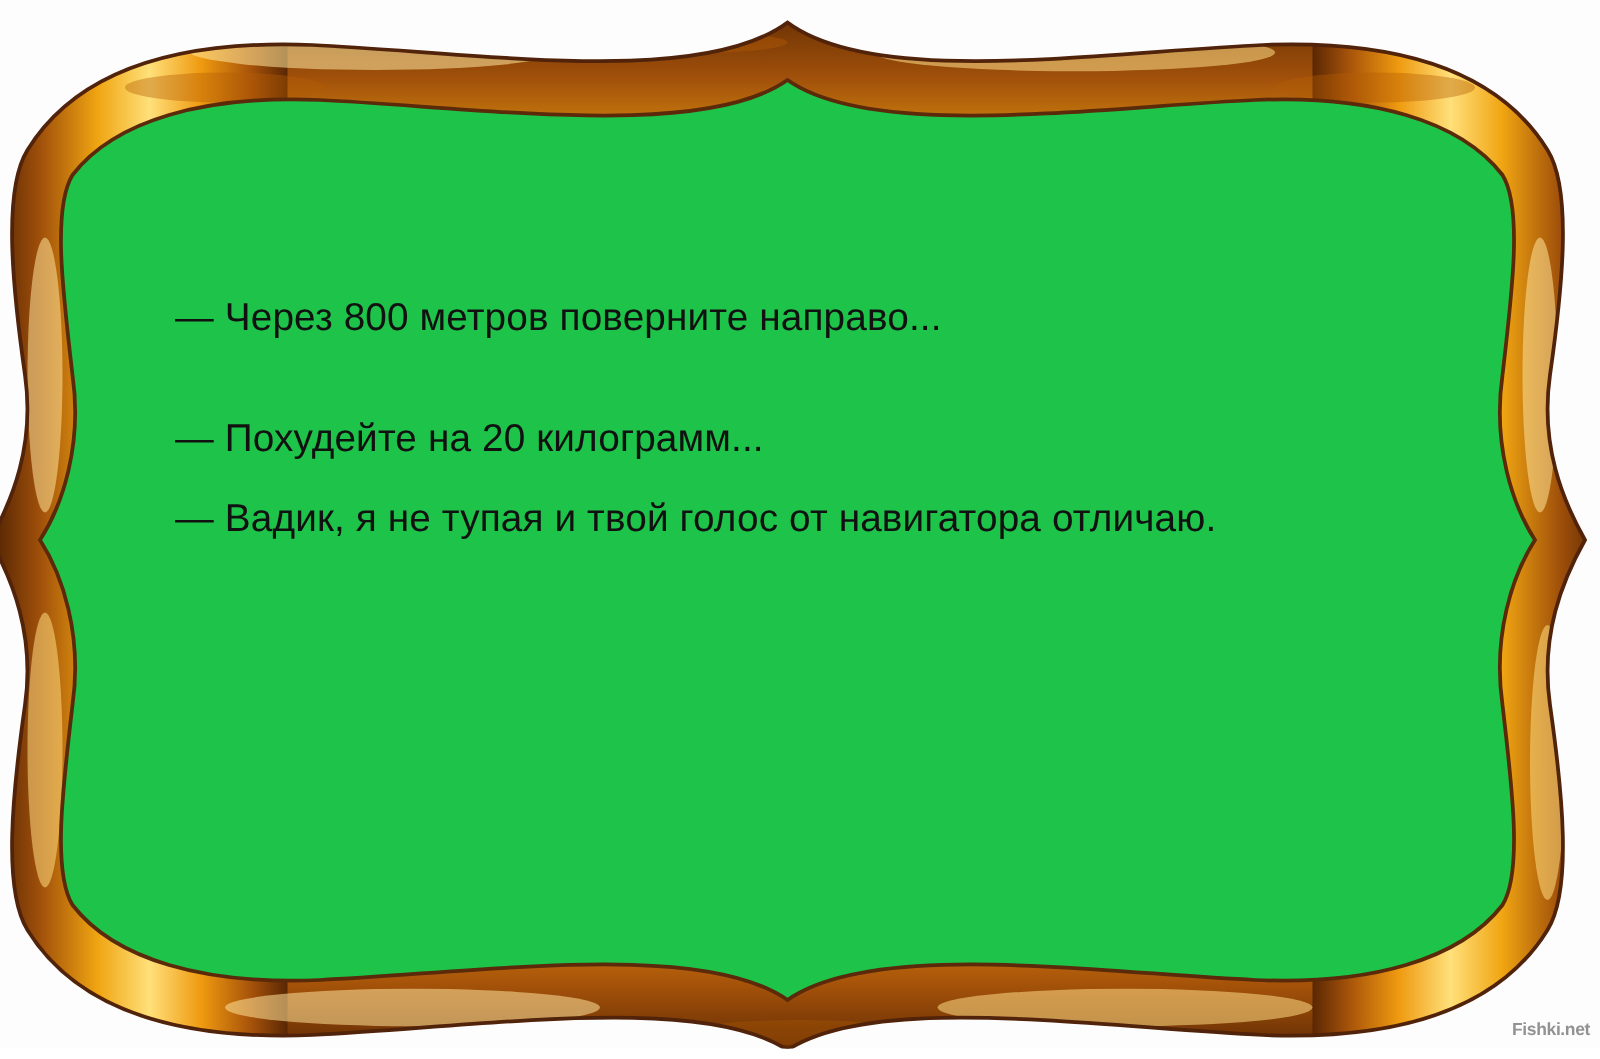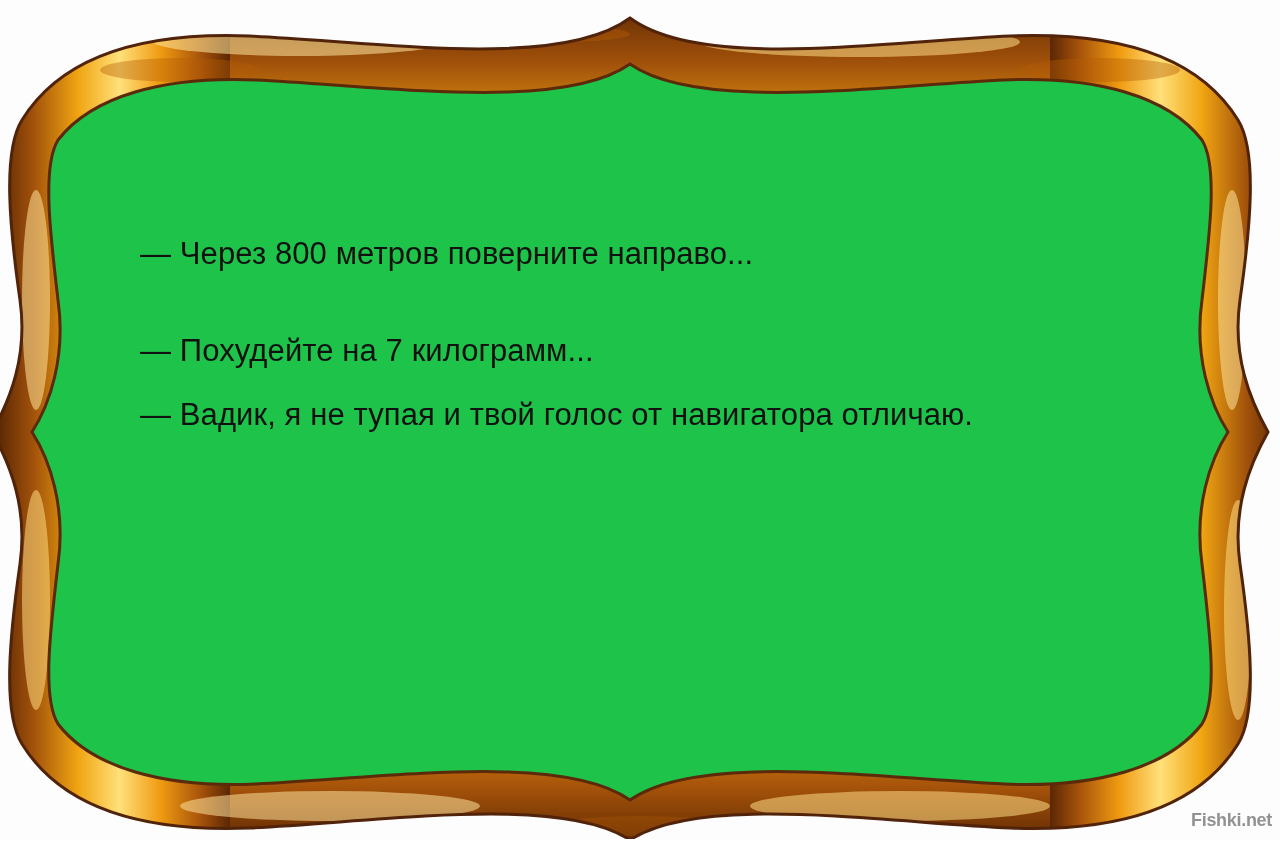--- a/index.html
+++ b/index.html
@@ -53,21 +53,21 @@
     height: auto;
   }
 
   
   #watermark {
     position: absolute;
     right: 8px;
     bottom: 8px;
     z-index: 6;
     font-family: "Liberation Sans", sans-serif;
-    font-size: 18px;
+    font-size: 14px;
     font-weight: bold;
     color: #8d8d8d;
     letter-spacing: -0.3px;
     opacity: 0.95;
   }
 </style>
 </head>
 <body>
 
 <div id="card">
@@ -179,19 +179,19 @@
         <ellipse cx="640" cy="826" rx="90" ry="10" fill="#a85606"></ellipse>
       </g>
     </g>
 
     <use href="#cartouche" fill="none" stroke="#51230a" stroke-width="3"></use>
     <use href="#cartouche-inner" fill="none" stroke="#5a2a0b" stroke-width="3"></use>
   </svg>
 
   <div id="text-block">
     <div class="joke-line">— Через 800 метров поверните направо...</div>
-    <div class="joke-line">— Похудейте на 7 килограмм...</div>
+    <div class="joke-line">— Похудейте на 20 килограмм...</div>
     <div class="joke-line last">— Вадик, я не тупая и твой голос от навигатора отличаю.</div>
   </div>
 
   <div id="watermark">Fishki.net</div>
 
 </div>
 
 </body></html>

